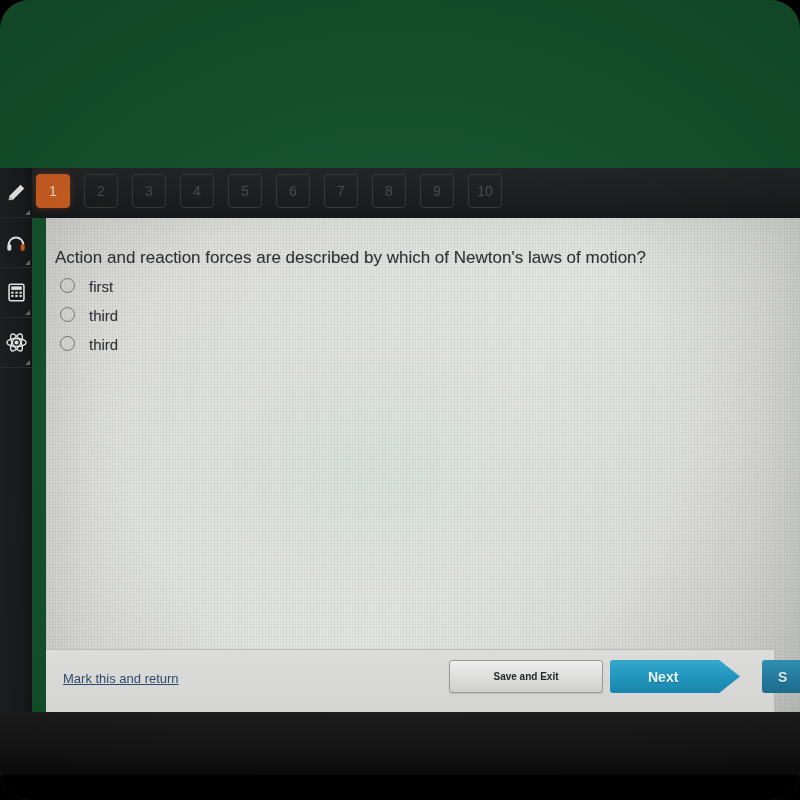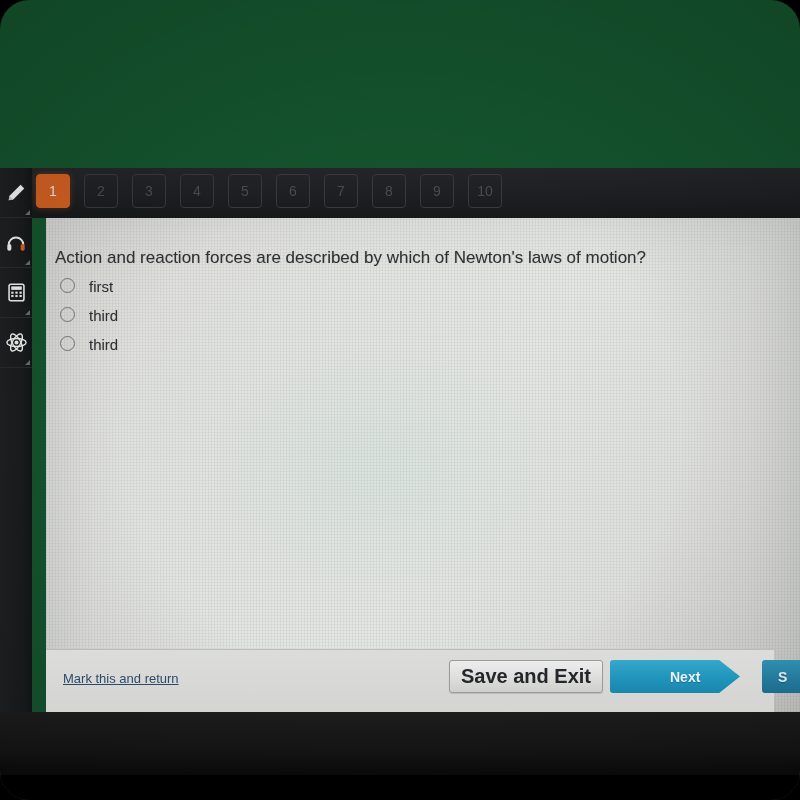--- a/index.html
+++ b/index.html
@@ -192,42 +192,42 @@
   }
   .save-exit {
     position: absolute;
     left: 403px;
     top: 10px;
     width: 152px;
     height: 31px;
     border: 1px solid #9a9b98;
     border-radius: 3px;
     background: linear-gradient(180deg, #eceded 0%, #dedfdd 52%, #cfd0ce 100%);
-    font-size: 20px;
+    font-size: 10px;
     font-weight: bold;
     color: #242629;
     display: flex;
     align-items: center;
     justify-content: center;
     cursor: pointer;
     box-shadow: 0 1px 1px rgba(0,0,0,0.12);
   }
   .next-btn {
     position: absolute;
     left: 564px;
     top: 10px;
     width: 130px;
     height: 33px;
     background: linear-gradient(180deg, #35a8cb 0%, #2094bb 55%, #1a86ac 100%);
     clip-path: polygon(0 0, 84% 0, 100% 50%, 84% 100%, 0 100%);
     border-radius: 3px 0 0 3px;
     display: flex;
     align-items: center;
     justify-content: flex-start;
-    padding-left: 60px;
+    padding-left: 38px;
     box-sizing: border-box;
     font-size: 14px;
     font-weight: bold;
     color: #e8f4f8;
     cursor: pointer;
     text-shadow: 0 1px 1px rgba(0,0,0,0.25);
   }
   .submit-btn {
     position: absolute;
     left: 716px;

